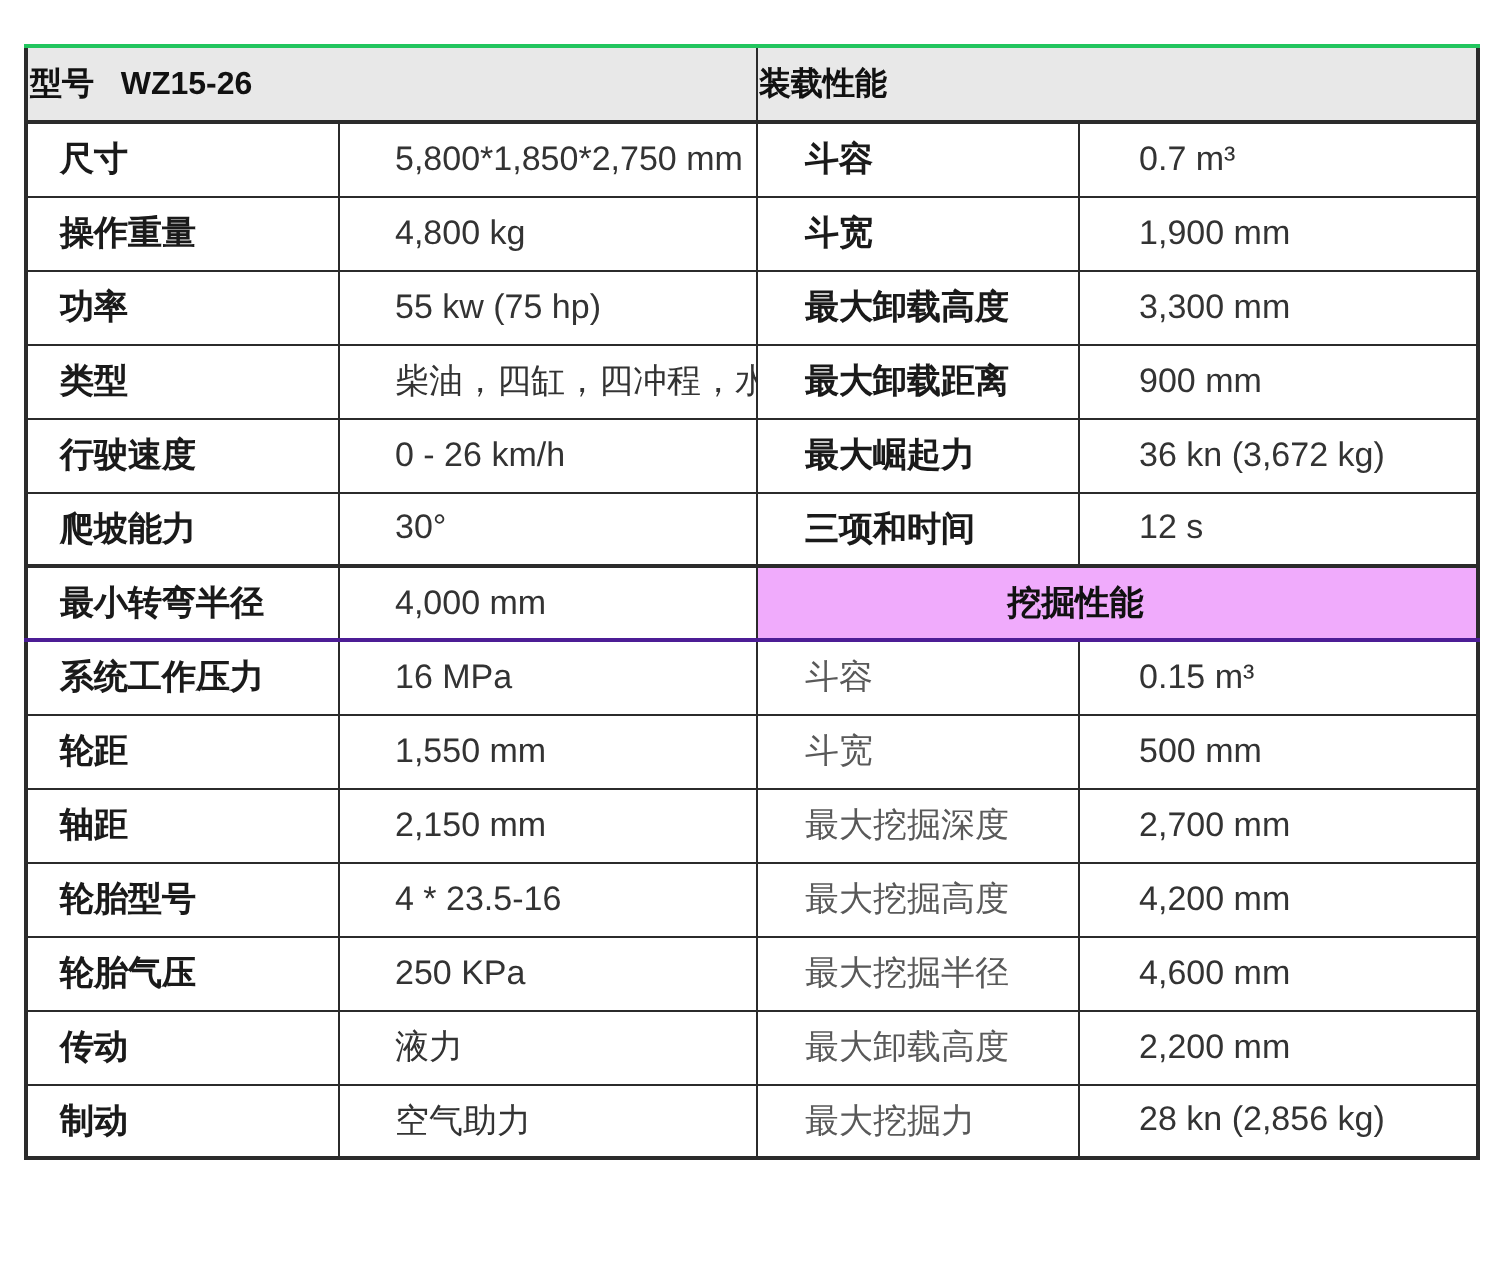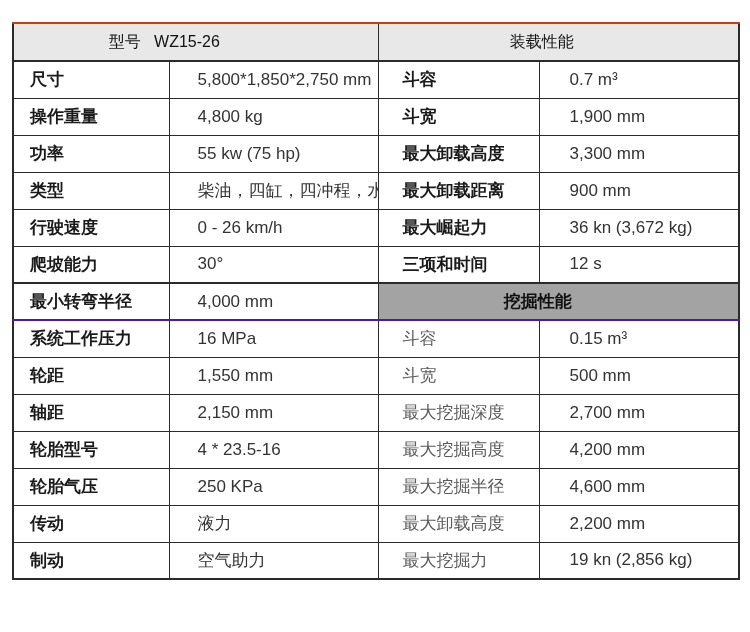--- a/index.html
+++ b/index.html
@@ -25,38 +25,37 @@
     height: 37px;
     font-size: 17px;
     vertical-align: middle;
     box-sizing: border-box;
     overflow: hidden;
     white-space: nowrap;
   }
   
   tr.hdr td {
     background: #e8e8e8;
-    border-top: 2px solid #c2410c;
+    border-top: 2px solid #22c55e;
     border-bottom: 2px solid #2b2b2b;
-    font-weight: 400;
+    font-weight: 700;
     font-size: 16px;
     color: #111111;
-    text-align: center;
     height: 38px;
     white-space: pre;
   }
   td.hd-model  { padding-right: 64px; }
   td.hd-perf   { padding-right: 34px; }
   
   tr.section td {
     border-top: 2px solid #2b2b2b;
     border-bottom: 2px solid #4c1d95;
   }
   td.sec-hd {
-    background: #a3a3a3;
+    background: #f0abfc;
     font-weight: 700;
     font-size: 16px;
     color: #111111;
     text-align: center;
     padding-right: 42px;
   }
   
   td.lbl {
     font-weight: 700;
     color: #1a1a1a;
@@ -168,16 +167,16 @@
     <tr>
       <td class="lbl">传动</td>
       <td class="val">液力</td>
       <td class="lbl rt light c3">最大卸载高度</td>
       <td class="val rt">2,200 mm</td>
     </tr>
     <tr>
       <td class="lbl">制动</td>
       <td class="val">空气助力</td>
       <td class="lbl rt light c3">最大挖掘力</td>
-      <td class="val rt">19 kn (2,856 kg)</td>
+      <td class="val rt">28 kn (2,856 kg)</td>
     </tr>
   </tbody>
 </table>
 
 </body></html>

